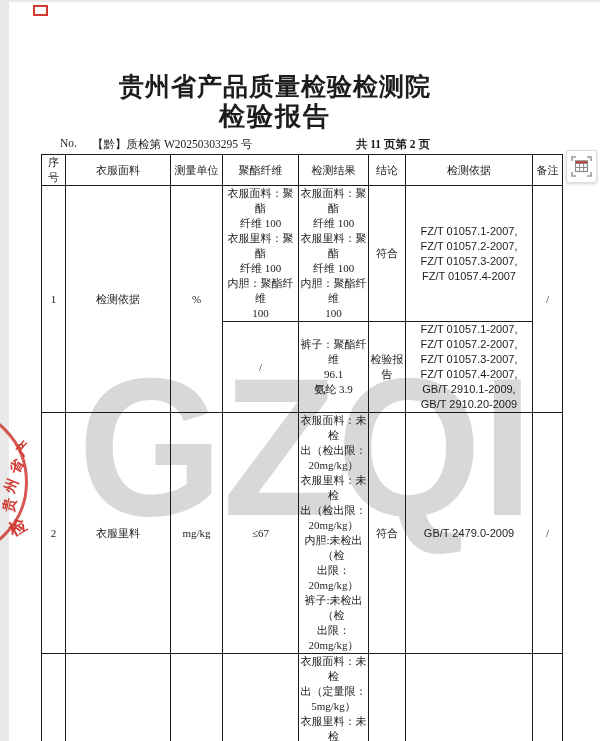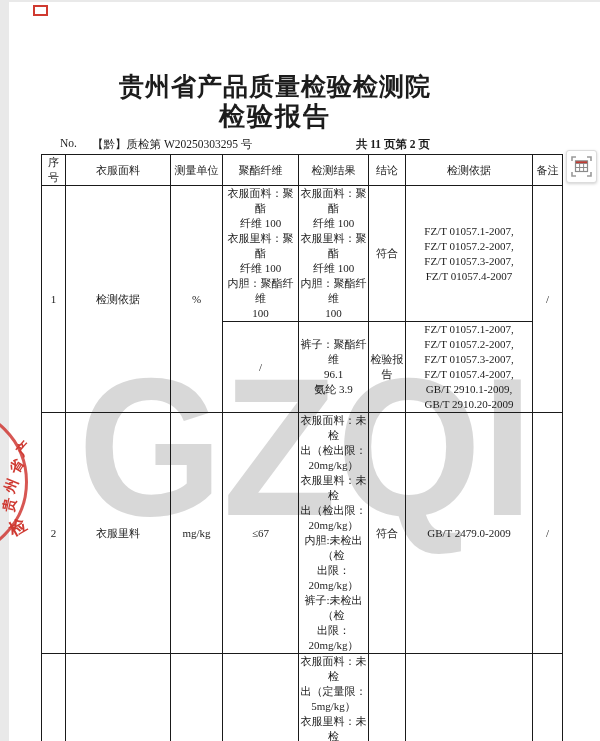--- a/index.html
+++ b/index.html
@@ -28,21 +28,21 @@
                user-select:none; }
 
   .report-table { position:absolute; left:41px; top:154px; z-index:2;
                   border-collapse:collapse; table-layout:fixed; }
   .report-table th, .report-table td {
       border:1px solid #1a1a1a; background:transparent; text-align:center;
       vertical-align:middle; font-size:11px; line-height:15px; padding:0 1px;
       font-weight:normal; overflow:hidden; }
   .report-table th { font-size:11px; }
   .pre { white-space:pre-line; }
-  .basis { font-family:Liberation Serif, serif; font-size:9.8px; line-height:14.5px; }
+  .basis { font-family:Liberation Sans, sans-serif; font-size:9.8px; line-height:14.5px; }
   .hr  { height:18px; }
   .r1a { height:93px; }
   .r1b { height:91px; }
   .r2  { height:150px; }
   .r3  { height:152px; }
 
   .seal { position:absolute; left:0; top:400px; width:40px; height:145px; z-index:5;
           pointer-events:none; }
   .seal-ring { position:absolute; left:-124px; top:6px; width:152px; height:152px;
                border:3px solid rgba(205,45,40,0.8); border-radius:50%; }

